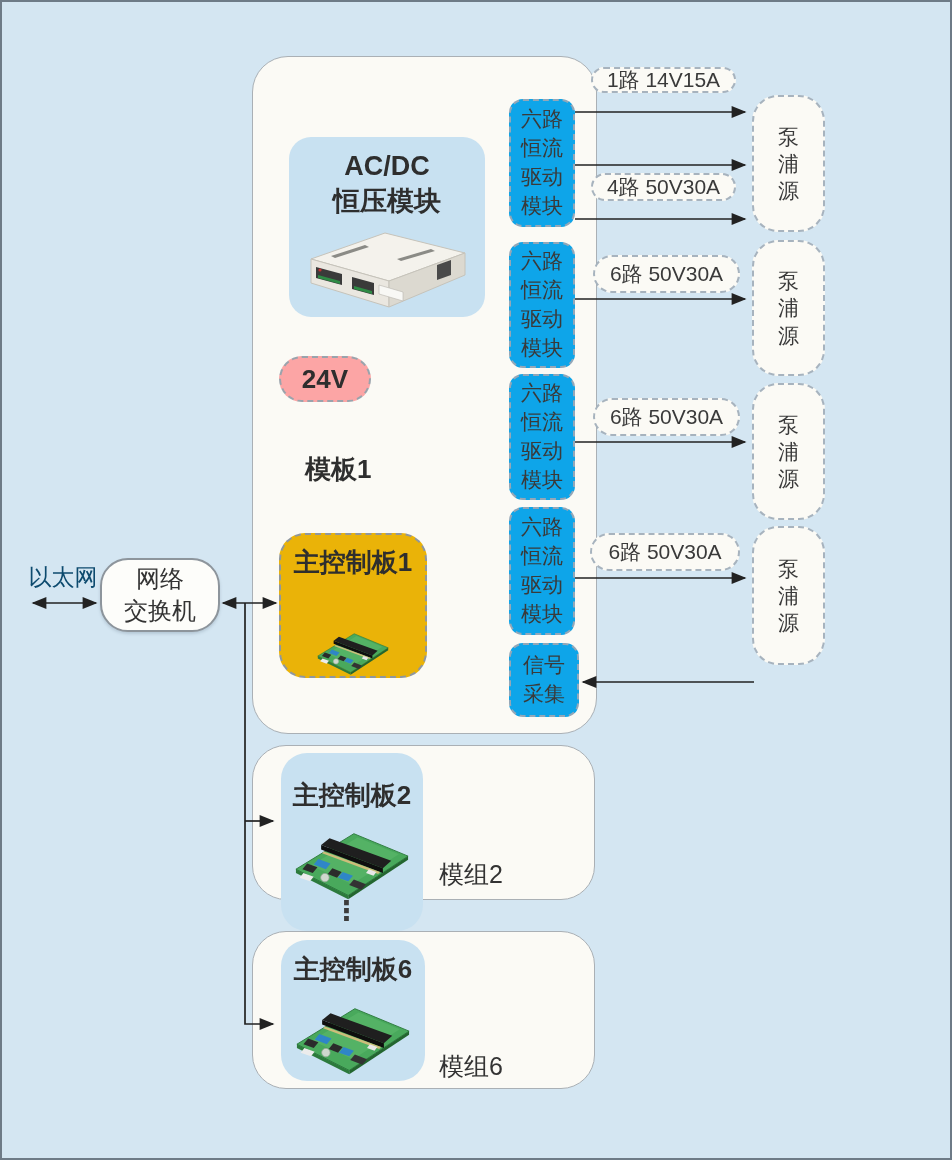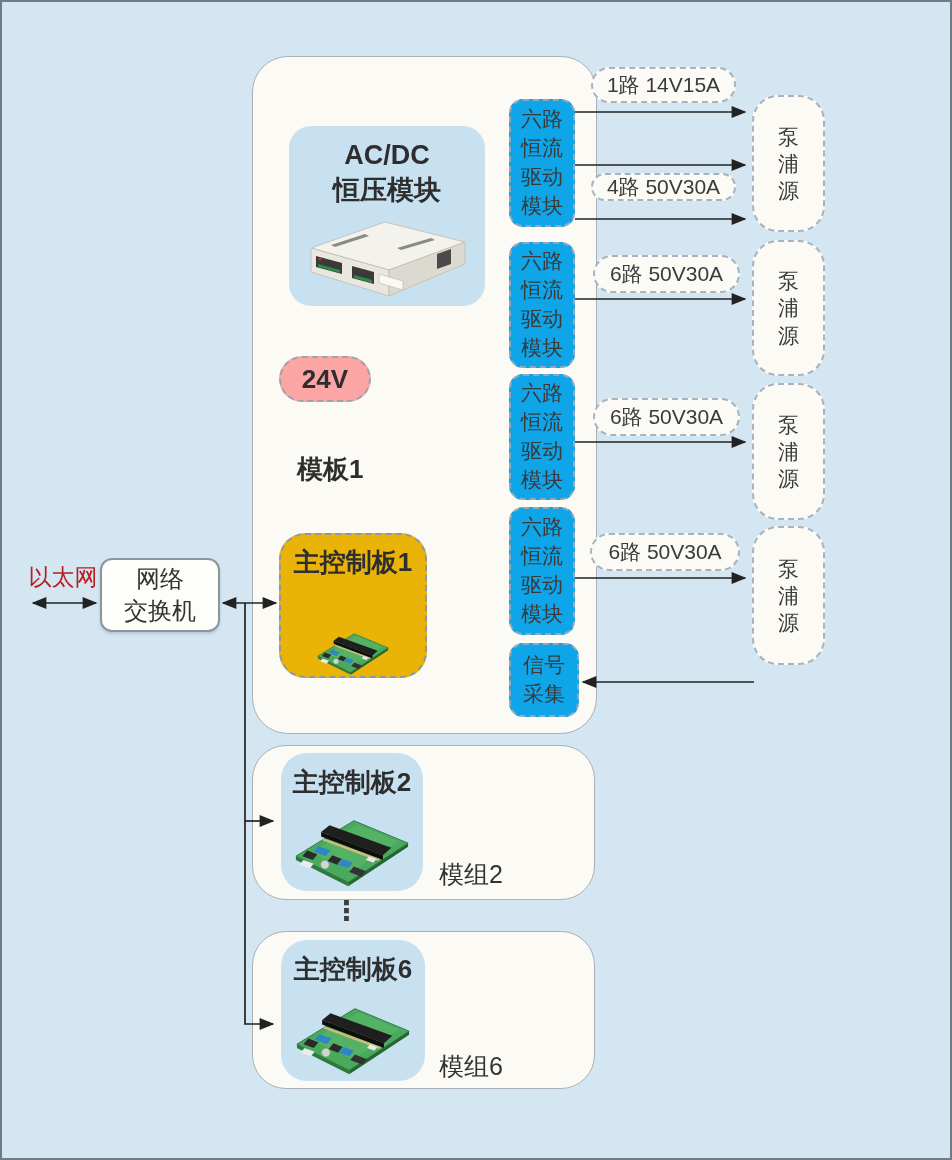--- a/index.html
+++ b/index.html
@@ -8,29 +8,29 @@
   .canvas{position:relative;width:952px;height:1160px;background:#d4e6f2;border:2px solid #6e7b87;overflow:hidden;}
   .abs{position:absolute;}
   .panel{background:#fbfaf5;border:1px solid #aab0b5;}
   .round36{border-radius:36px;}
   .round34{border-radius:34px;}
   .bluebox{background:#c8e1f1;border-radius:22px;}
   .center{display:flex;align-items:center;justify-content:center;text-align:center;}
   .col-center{display:flex;flex-direction:column;align-items:center;}
   .ml{white-space:pre-line;}
   .t21{font-size:21px;line-height:1.38;color:#3a3a3a;}
-  .t23{font-size:23px;color:#b91c1c;}
+  .t23{font-size:23px;color:#0c4a6e;}
   .t24{font-size:24px;line-height:1.34;color:#333;}
   .t25{font-size:25px;color:#333;margin-top:48px;}
   .t26b{font-size:26px;font-weight:bold;color:#2e2e2e;}
   .t27b{font-size:27px;font-weight:bold;color:#2e2e2e;line-height:1.28;}
   .pill{border:2px dashed #a7b3be;background:#fbfaf5;border-radius:20px;display:flex;align-items:center;justify-content:center;font-size:21px;color:#3a3a3a;}
   .pump{border:2px dashed #a7b3be;background:#fbfaf5;border-radius:26px;display:flex;align-items:center;justify-content:center;font-size:21px;line-height:1.3;text-align:center;color:#3a3a3a;}
   .driver{border:2px dashed #93a7b8;background:#0ea5e9;border-radius:14px;display:flex;align-items:center;justify-content:center;text-align:center;}
-  .switchbox{background:#fdfdfa;border:2px solid #8d959c;border-radius:12px;box-shadow:0 2px 3px rgba(90,110,130,.25);}
+  .switchbox{background:#fdfdfa;border:2px solid #8d959c;border-radius:28px;box-shadow:0 2px 3px rgba(90,110,130,.25);}
   .overlay{position:absolute;left:0;top:0;width:952px;height:1160px;pointer-events:none;z-index:6;}
   .z2{z-index:2;} .z3{z-index:3;}
   .dots{font-size:27px;font-weight:bold;color:#3c3c3c;line-height:.8;}
 </style>
 </head>
 <body>
 
 <div class="canvas">
 
   <svg width="0" height="0" style="position:absolute">
@@ -70,33 +70,33 @@
   </svg>
 
   <div class="abs t23 z2" style="left:24px;top:560px;width:74px;text-align:center;">以太网</div>
   <div class="abs switchbox center z2" style="left:98px;top:556px;width:120px;height:74px;">
     <div class="t24 ml">网络
 交换机</div>
   </div>
 
   <div class="abs panel round36 z2" style="left:250px;top:54px;width:345px;height:678px;"></div>
 
-  <div class="abs bluebox col-center z3" style="left:287px;top:124px;width:196px;height:180px;padding-top:12px;">
+  <div class="abs bluebox col-center z3" style="left:287px;top:135px;width:196px;height:180px;padding-top:12px;">
     <div class="t27b">AC/DC</div>
     <div class="t27b">恒压模块</div>
     <svg class="abs" style="left:12px;top:86px;" width="172" height="88" viewBox="0 0 172 88">
         <use href="#psu"></use>
       </svg>
   </div>
 
   <div class="abs center z3" style="left:277px;top:354px;width:92px;height:46px;border:2px dashed #9aa3ac;border-radius:23px;background:#fca5a5;">
     <div class="t26b">24V</div>
   </div>
 
-  <div class="abs t26b z3" style="left:295px;top:450px;">模板1</div>
+  <div class="abs t26b z3" style="left:303px;top:450px;">模板1</div>
 
   <div class="abs col-center z3" style="left:277px;top:531px;width:148px;height:145px;border:2px dashed #8f979e;border-radius:26px;background:#eab308;padding-top:10px;gap:40px;">
     <div class="t26b">主控制板1</div>
     <svg width="128" height="92" viewBox="0 0 128 92" style="margin-top:2px;">
         <use href="#pcb"></use>
       </svg>
   </div>
 
   <div class="abs driver z3" style="left:507px;top:97px;width:66px;height:128px;">
     <div class="t21 ml">六路
@@ -120,21 +120,21 @@
     <div class="t21 ml">六路
 恒流
 驱动
 模块</div>
   </div>
   <div class="abs driver z3" style="left:507px;top:641px;width:70px;height:74px;">
     <div class="t21 ml">信号
 采集</div>
   </div>
 
-  <div class="abs pill z3" style="left:589px;top:65px;width:145px;height:36px;">1路 14V15A</div>
+  <div class="abs pill z3" style="left:589px;top:65px;width:145px;height:26px;">1路 14V15A</div>
   <div class="abs pill z3" style="left:589px;top:171px;width:145px;height:28px;">4路 50V30A</div>
   <div class="abs pill z3" style="left:591px;top:253px;width:147px;height:38px;">6路 50V30A</div>
   <div class="abs pill z3" style="left:591px;top:396px;width:147px;height:38px;">6路 50V30A</div>
   <div class="abs pill z3" style="left:588px;top:531px;width:150px;height:38px;">6路 50V30A</div>
 
   <div class="abs pump z3" style="left:750px;top:93px;width:73px;height:137px;">
     <div class="ml">泵
 浦
 源</div>
   </div>
@@ -148,21 +148,21 @@
 浦
 源</div>
   </div>
   <div class="abs pump z3" style="left:750px;top:524px;width:73px;height:139px;">
     <div class="ml">泵
 浦
 源</div>
   </div>
 
   <div class="abs panel round34 z2" style="left:250px;top:743px;width:343px;height:155px;"></div>
-  <div class="abs bluebox col-center z3" style="left:279px;top:751px;width:142px;height:138px;border-radius:26px;padding-top:12px;">
+  <div class="abs bluebox col-center z3" style="left:279px;top:751px;width:142px;height:178px;border-radius:26px;padding-top:25px;">
     <div class="t26b">主控制板2</div>
     <svg width="124" height="86" viewBox="0 0 128 92" style="margin-top:2px;">
         <use href="#pcb"></use>
       </svg>
   </div>
   <div class="abs t25 z3" style="left:437px;top:808px;">模组2</div>
 
   <div class="abs dots z3" style="left:331px;top:899px;">⋮</div>
 
   <div class="abs panel round34 z2" style="left:250px;top:929px;width:343px;height:158px;"></div>

